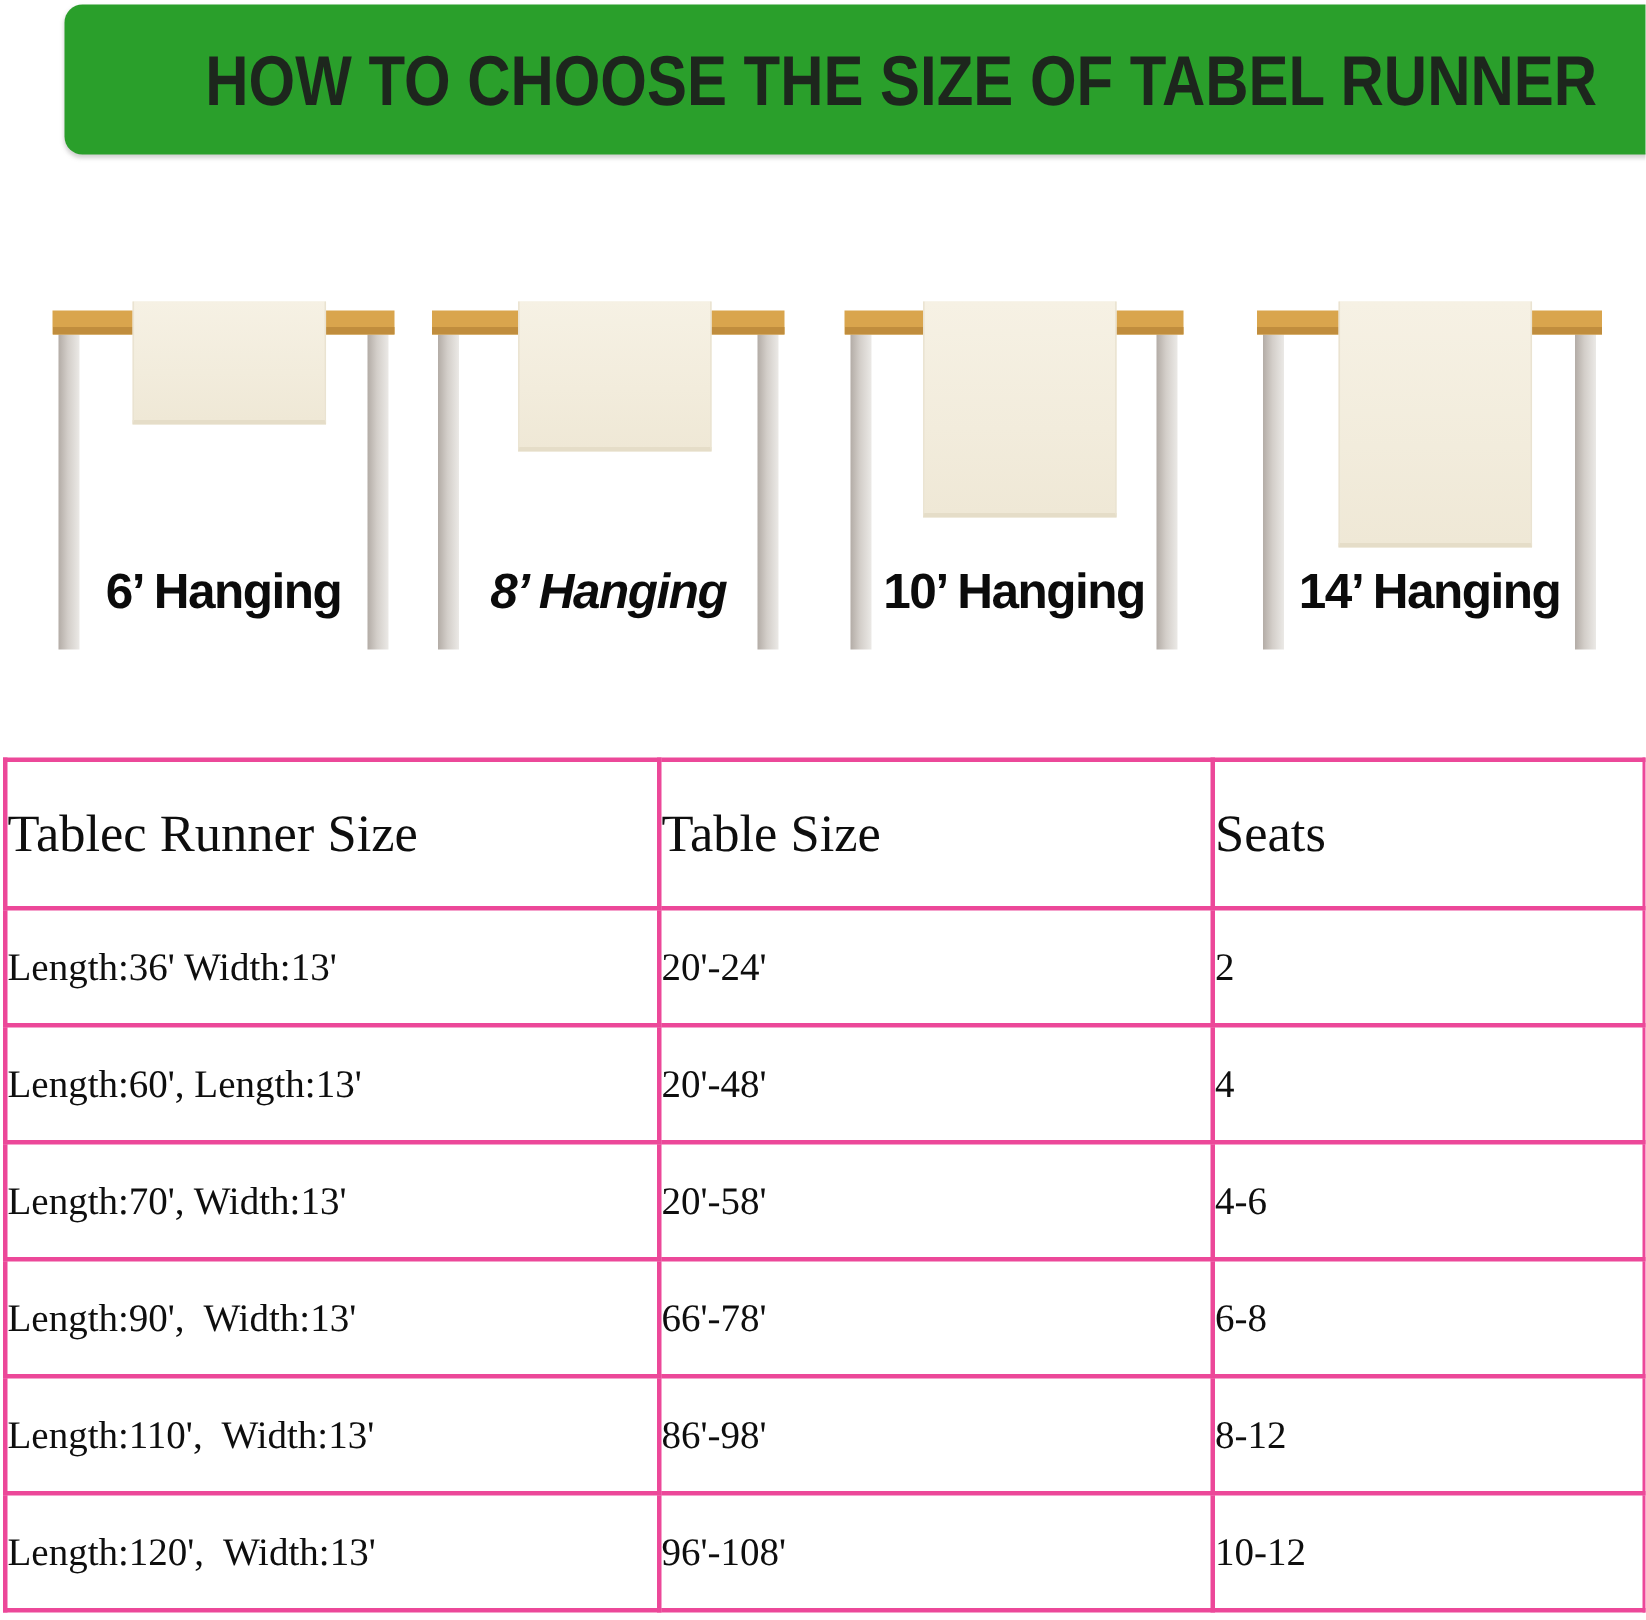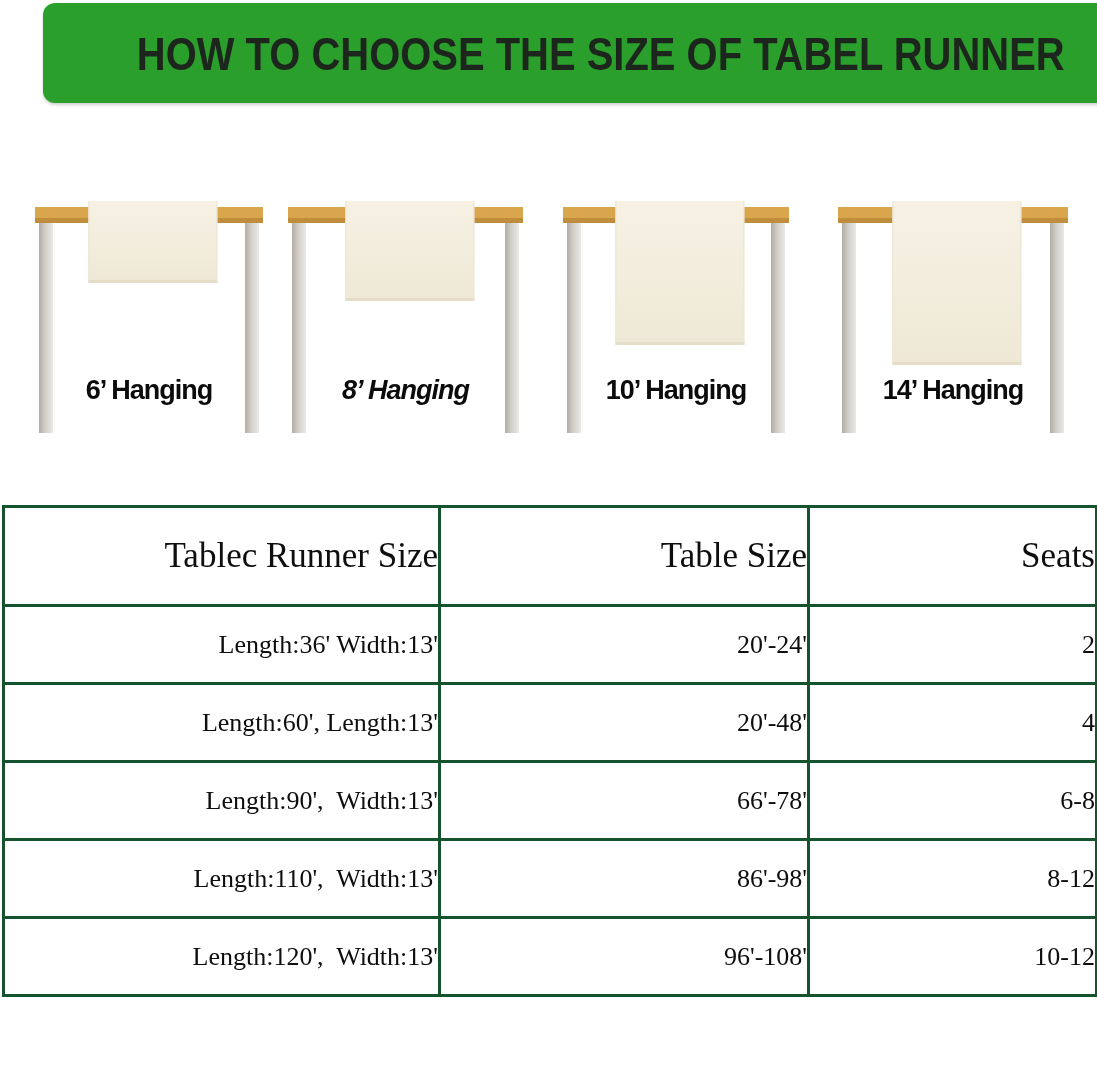--- a/index.html
+++ b/index.html
@@ -51,32 +51,32 @@
     border-left:1px solid #eae3d1; border-right:1px solid #eae3d1;
     border-bottom:3px solid #e5ddc8;
   }
   .t1 .runner { height:79px; }
   .t2 .runner { height:97px; }
   .t3 .runner { height:141px; }
   .t4 .runner { height:161px; }
 
   .hang-label {
     position:absolute; top:180px; left:0; right:0; z-index:3;
-    text-align:center; font-size:27px; font-weight:bold;
+    text-align:center; font-size:33px; font-weight:bold;
     color:#0b0b0b; letter-spacing:-1px; white-space:nowrap;
   }
 
   
   table.size-table {
     position:absolute; left:2px; top:505px; width:1093px;
     border-collapse:collapse; table-layout:fixed;
     font-family:"Liberation Serif", serif; color:#0e0e0e;
   }
   .size-table th, .size-table td {
-    border:3px solid #14532d; text-align:right; vertical-align:middle;
+    border:3px solid #ec4899; text-align:left; vertical-align:middle;
     padding:0; white-space:pre;
   }
   .size-table th { height:96px; font-size:35px; font-weight:normal; }
   .size-table td { height:75px; font-size:26px; }
 </style>
 </head>
 <body>
 
 <div class="banner">
   <span class="banner-text">HOW TO CHOOSE THE SIZE OF TABEL RUNNER</span>
@@ -132,20 +132,25 @@
       <td>Length:36' Width:13'</td>
       <td>20'-24'</td>
       <td>2</td>
     </tr>
     <tr>
       <td>Length:60', Length:13'</td>
       <td>20'-48'</td>
       <td>4</td>
     </tr>
     <tr>
+      <td>Length:70', Width:13'</td>
+      <td>20'-58'</td>
+      <td>4-6</td>
+    </tr>
+    <tr>
       <td>Length:90',  Width:13'</td>
       <td>66'-78'</td>
       <td>6-8</td>
     </tr>
     <tr>
       <td>Length:110',  Width:13'</td>
       <td>86'-98'</td>
       <td>8-12</td>
     </tr>
     <tr>

